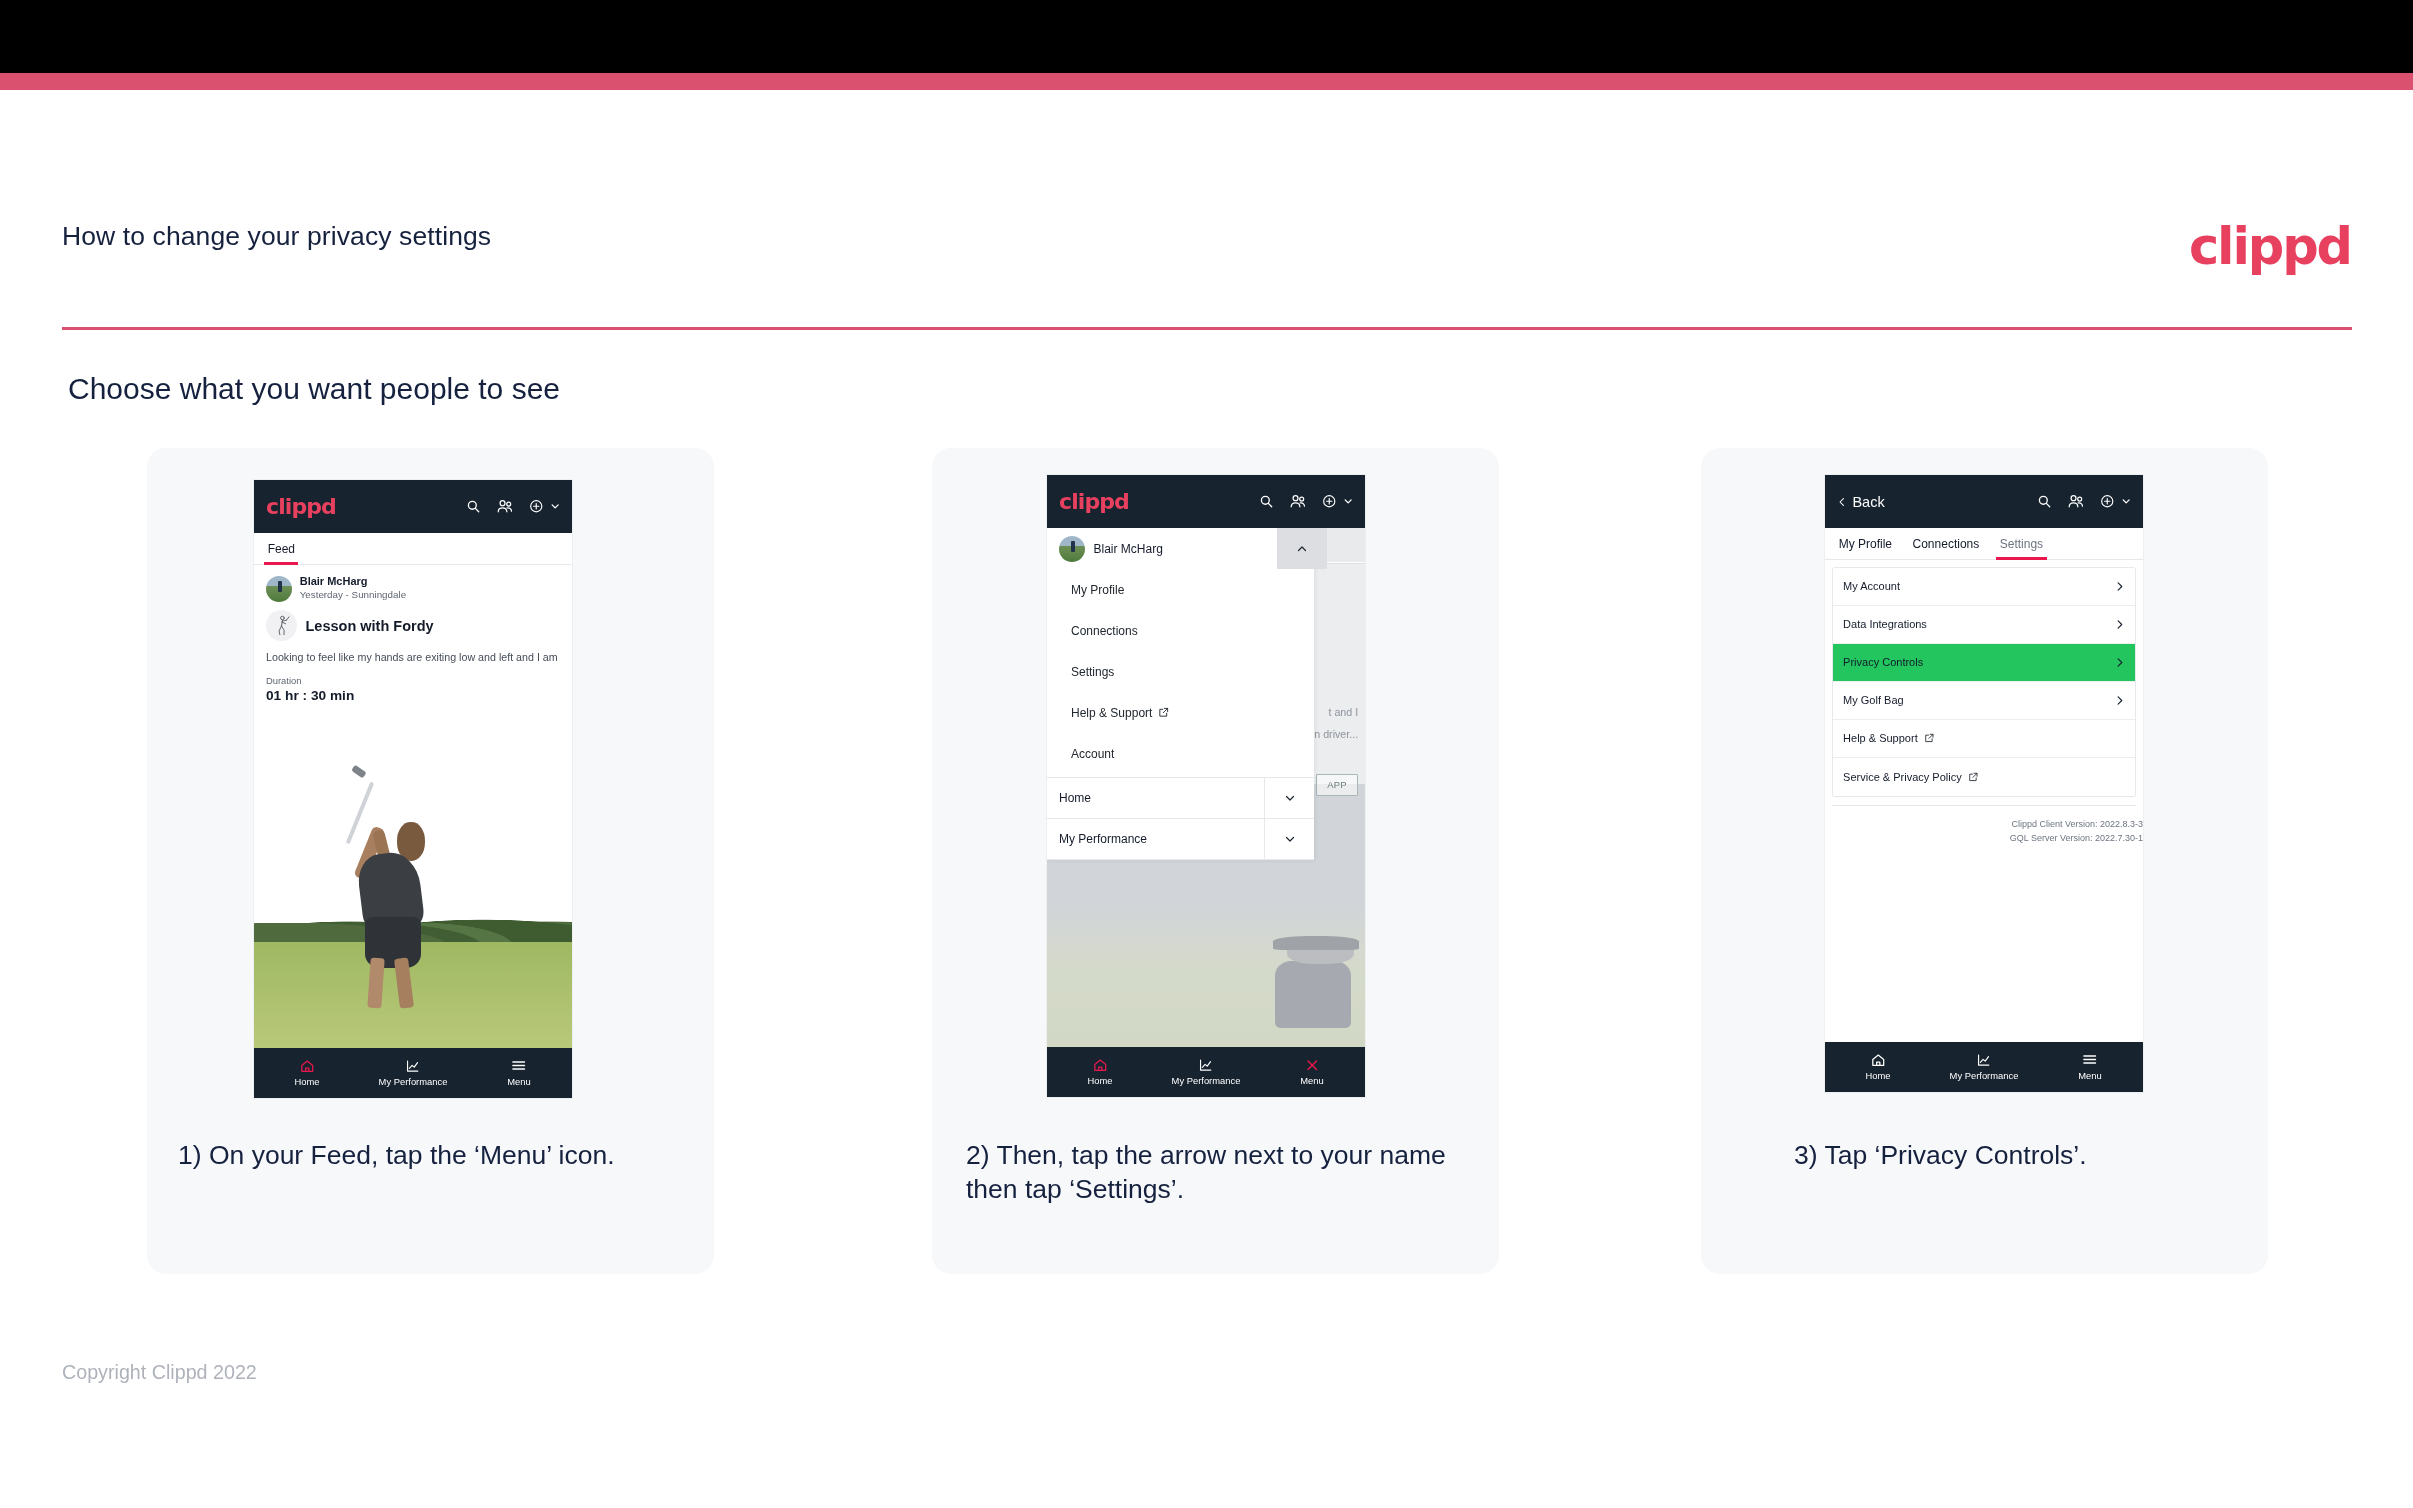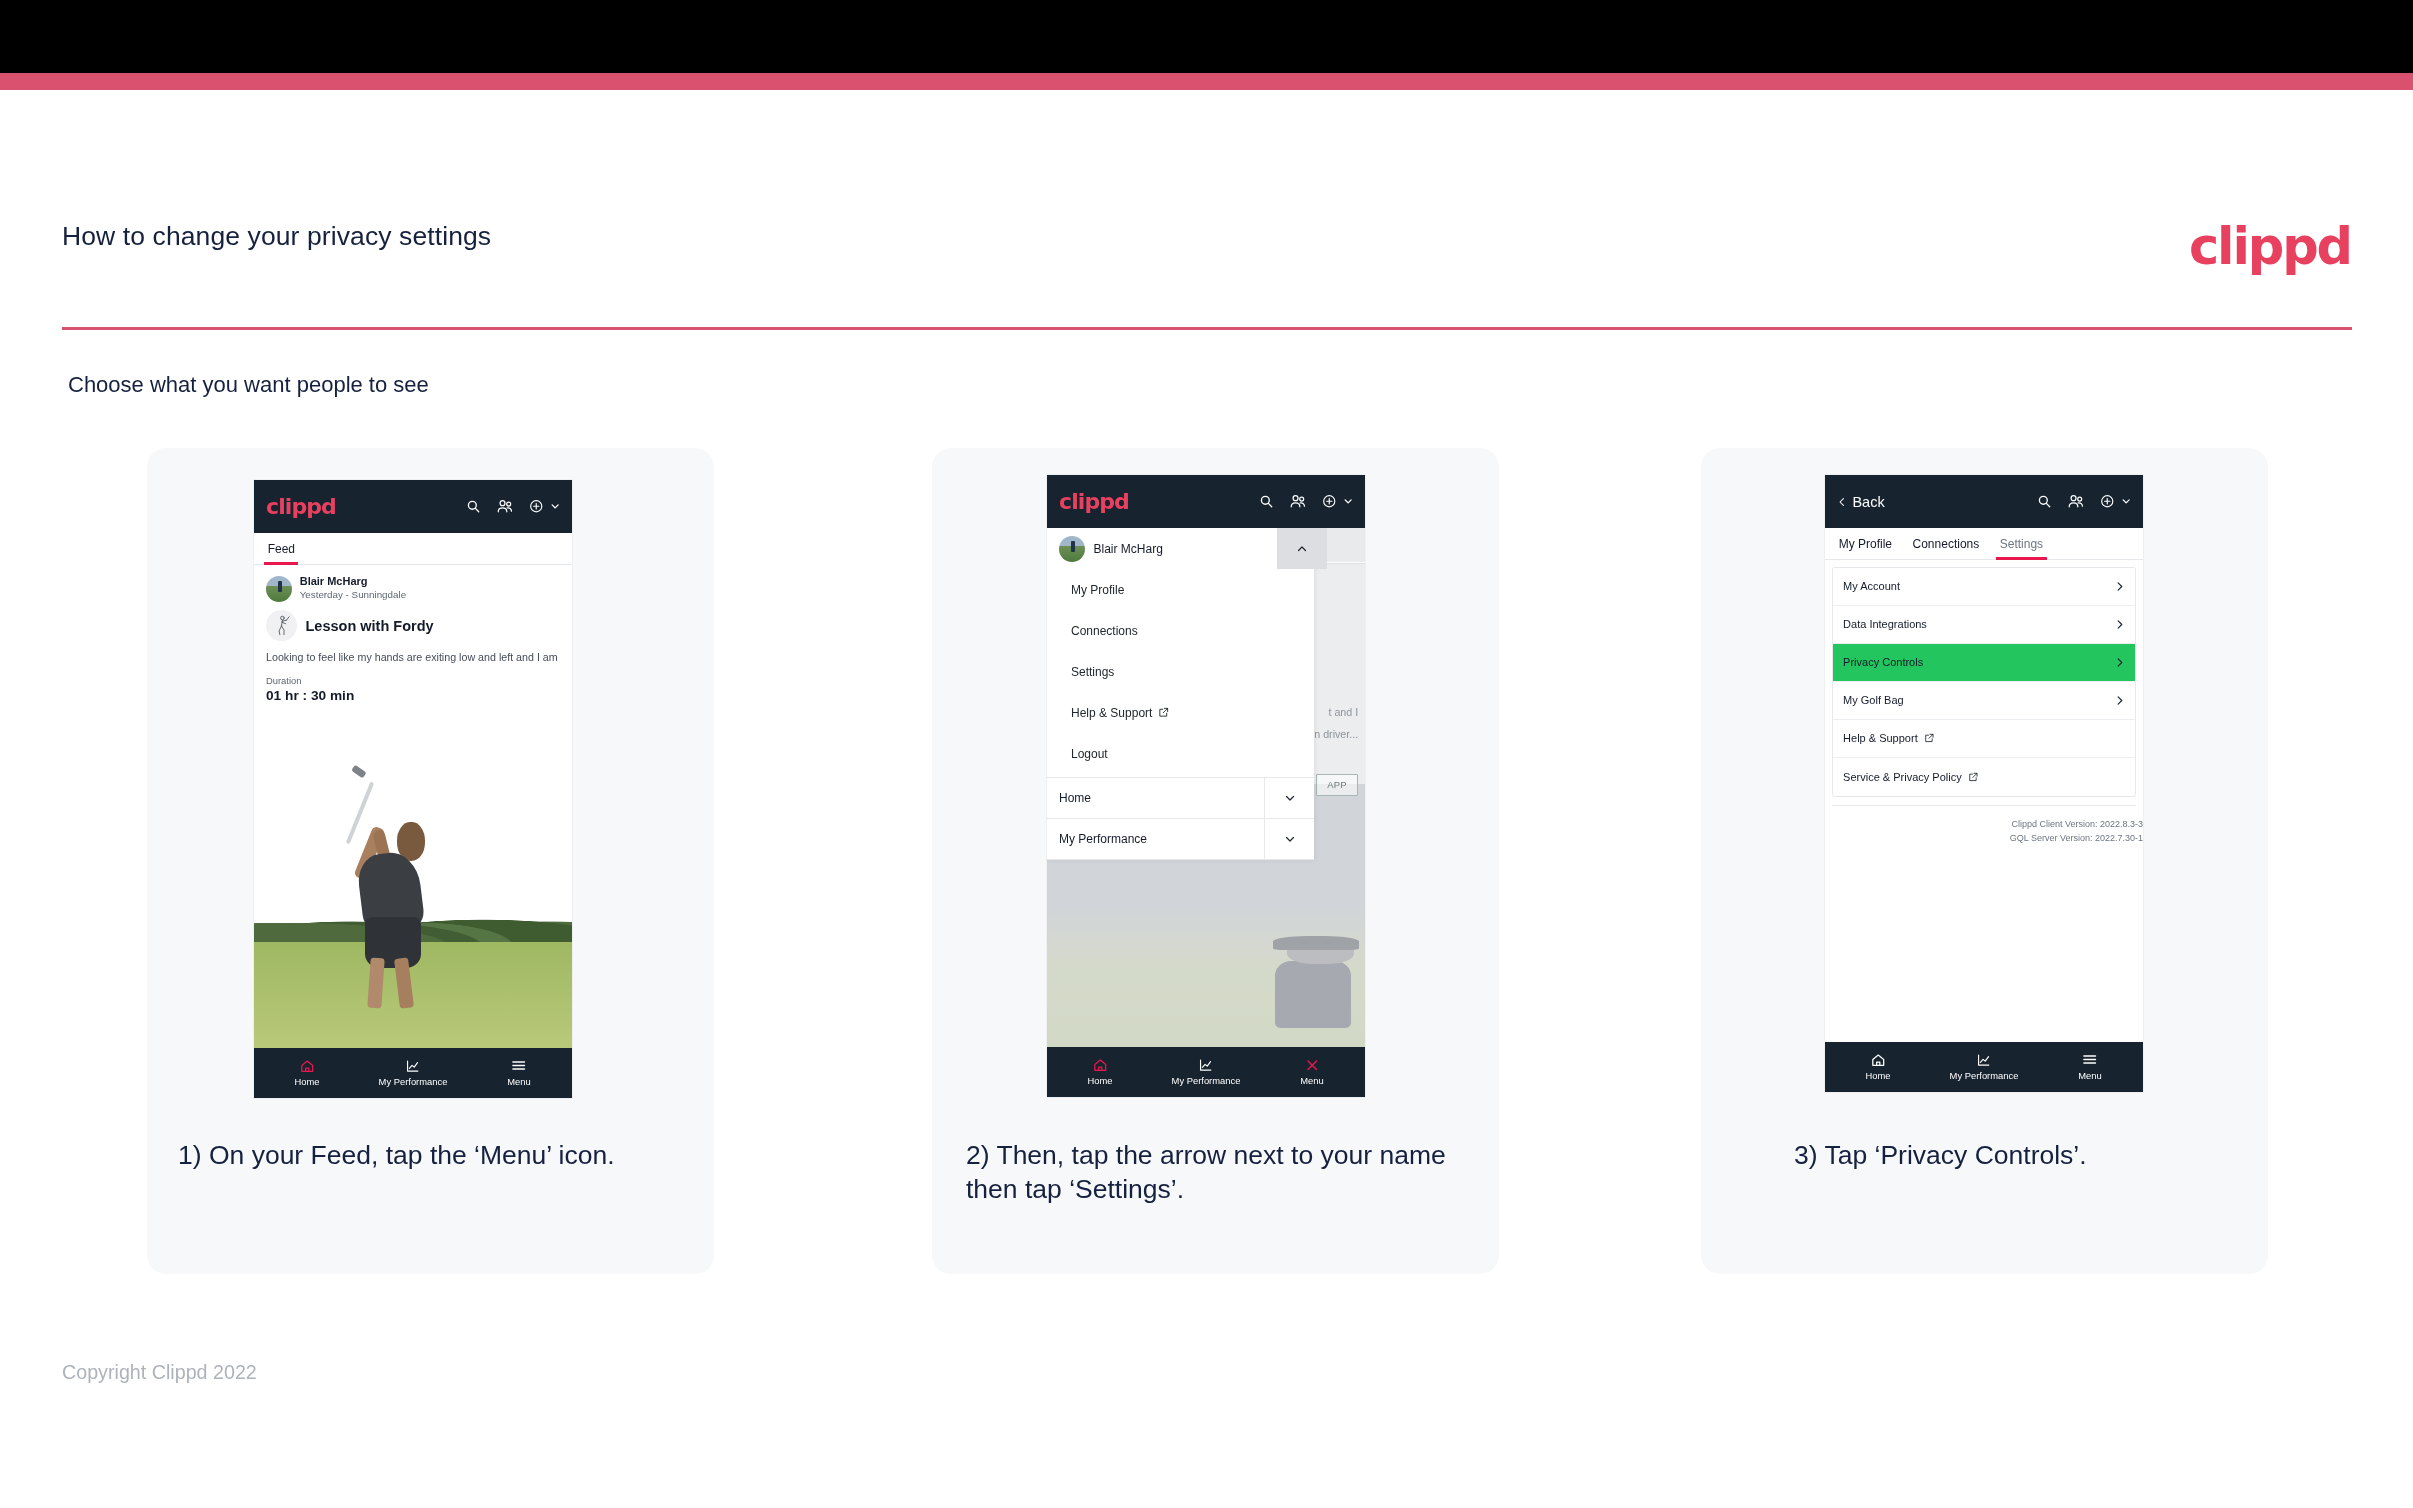--- a/index.html
+++ b/index.html
@@ -31,21 +31,21 @@
     background: #d9516f;
   }
 
   
   .title-main {
     position: absolute; left: 68px; top: 323px;
     font-size: 32px; font-weight: 700; color: #15213f; white-space: nowrap;
   }
   .title-sub {
     position: absolute; left: 68px; top: 372px;
-    font-size: 22px; font-weight: 400; color: #15213f; white-space: nowrap; text-align: right;
+    font-size: 30px; font-weight: 400; color: #15213f; white-space: nowrap; text-align: right;
   }
 
   
   .cards { position: absolute; left: 0; top: 448px; width: 2413px; height: 829px; }
   .card {
     position: absolute; top: 0; width: 567px; height: 826px;
     background: #f7f8fa; border-radius: 19px;
   }
   .card.c1 { left: 147px; }
   .card.c2 { left: 932px; }
@@ -428,21 +428,21 @@
               <span>Help &amp; Support</span>
               <span class="ic">
                   <svg width="11" height="11" viewBox="0 0 24 24" fill="none" stroke="#22282f" stroke-width="2" stroke-linecap="round" stroke-linejoin="round">
                     <path d="M19 13.5V20H4V5h6.5"></path>
                     <polyline points="14,3 21,3 21,10"></polyline>
                     <line x1="21" y1="3" x2="11.5" y2="12.5"></line>
                   </svg>
                 </span>
             </div>
             <div class="menu-item">
-              <span>Logout</span>
+              <span>Account</span>
             </div>
 
             <div class="menu-sep"></div>
 
             <div class="menu-acc">
               <span>Home</span>
               <span class="chev">
                   <svg width="12" height="12" viewBox="0 0 24 24" fill="none" stroke="#1d2733" stroke-width="2.4" stroke-linecap="round" stroke-linejoin="round">
                     <polyline points="5,9 12,16 19,9"></polyline>
                   </svg>

